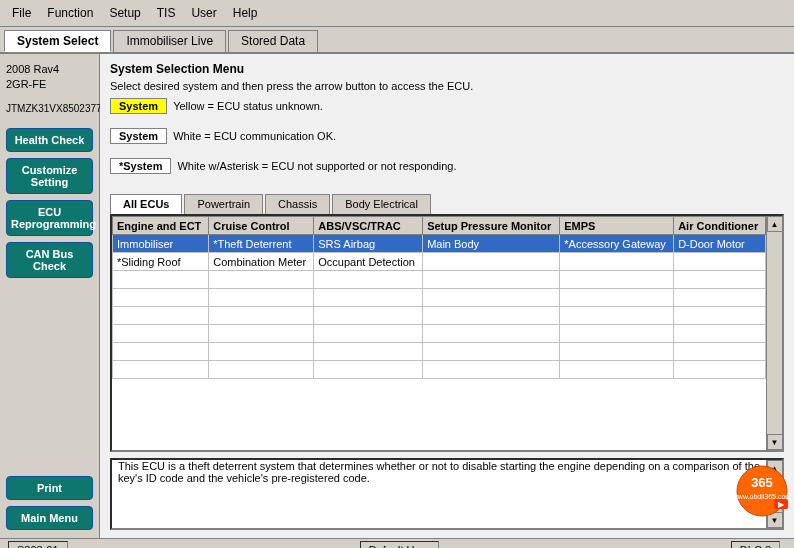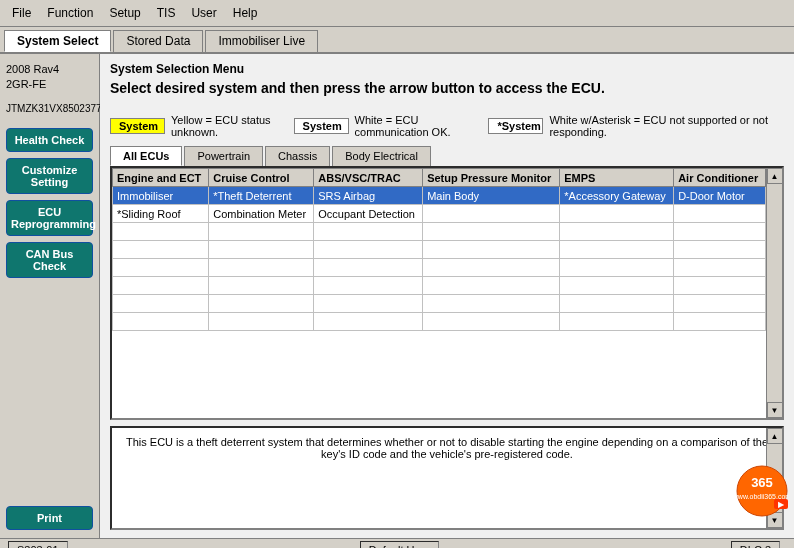--- a/index.html
+++ b/index.html
@@ -95,31 +95,30 @@
       overflow: hidden;
       display: flex;
       flex-direction: column;
     }
     .content-title {
       font-size: 12px;
       font-weight: bold;
       margin-bottom: 4px;
     }
     .content-subtitle {
-      font-size: 14px;
-      margin-bottom: 18px;
-      font-weight: bold;
+      font-size: 11px;
+      margin-bottom: 6px;
     }
 
     
     .legend {
       display: flex;
-      flex-direction: row;
-      gap: 2px;
-      margin-bottom: 8px;
+      flex-direction: column;
+      gap: 14px;
+      margin-bottom: 20px;
     }
     .legend-row {
       display: flex;
       align-items: center;
       gap: 6px;
       font-size: 11px;
     }
     .legend-box {
       padding: 1px 8px;
       border: 1px solid #808080;
@@ -215,26 +214,25 @@
       flex: 1;
       width: 14px;
       background: #d4d0c8;
     }
 
     
     .description-box {
       border: 2px inset #808080;
       background: #ffffff;
       margin-top: 6px;
-      padding: 8px 6px;
-      font-size: 11px;
-      height: 104px;
+      padding: 0 6px;
+      font-size: 11px;
+      height: 72px;
       overflow: hidden;
       position: relative;
-      text-align: center;
     }
 
     
     .statusbar {
       height: 22px;
       background: #d4d0c8;
       border-top: 1px solid #808080;
       display: flex;
       align-items: center;
       padding: 0 8px;
@@ -271,38 +269,39 @@
   <span>File</span>
   <span>Function</span>
   <span>Setup</span>
   <span>TIS</span>
   <span>User</span>
   <span>Help</span>
 </div>
 
 <div class="tabbar">
   <div class="tab active">System Select</div>
+  <div class="tab">Immobiliser Live</div>
   <div class="tab">Stored Data</div>
-  <div class="tab">Immobiliser Live</div>
 </div>
 
 <div class="main-layout">
 
   <div class="sidebar">
     <div class="vehicle-info">
       <div>2008 Rav4</div>
       <div>2GR-FE</div>
     </div>
     <div class="vin-info">JTMZK31VX85023779</div>
     <div class="sidebar-btn">Health Check</div>
     <div class="sidebar-btn">Customize Setting</div>
     <div class="sidebar-btn">ECU Reprogramming</div>
     <div class="sidebar-btn">CAN Bus Check</div>
     <div style="flex:1"></div>
     <div class="sidebar-btn">Print</div>
+    <div class="sidebar-btn">Main Menu</div>
   </div>
 
   <div class="content">
     <div class="content-title">System Selection Menu</div>
     <div class="content-subtitle">Select desired system and then press the arrow button to access the ECU.</div>
 
     <div class="legend">
       <div class="legend-row">
         <div class="legend-box yellow">System</div>
         <span>Yellow = ECU status unknown.</span>

